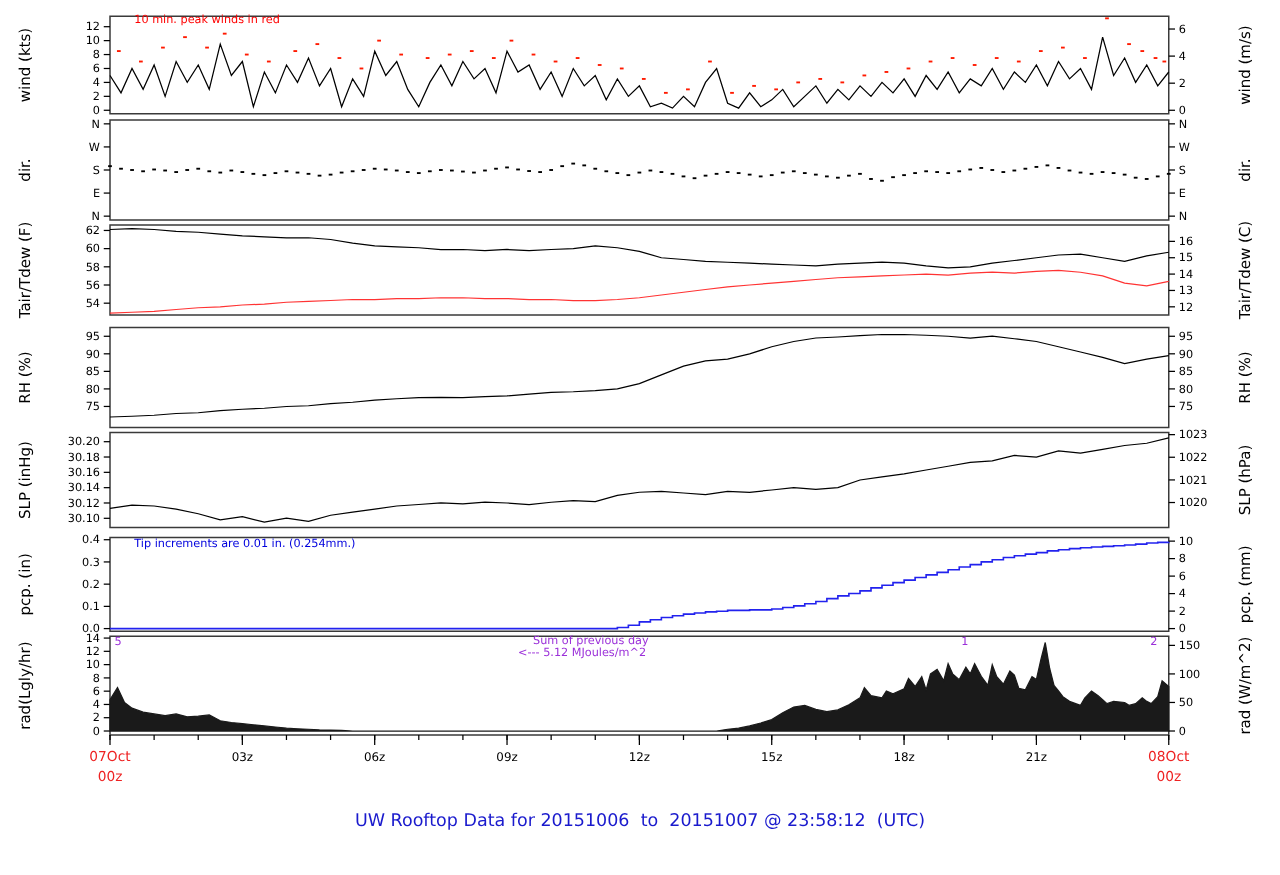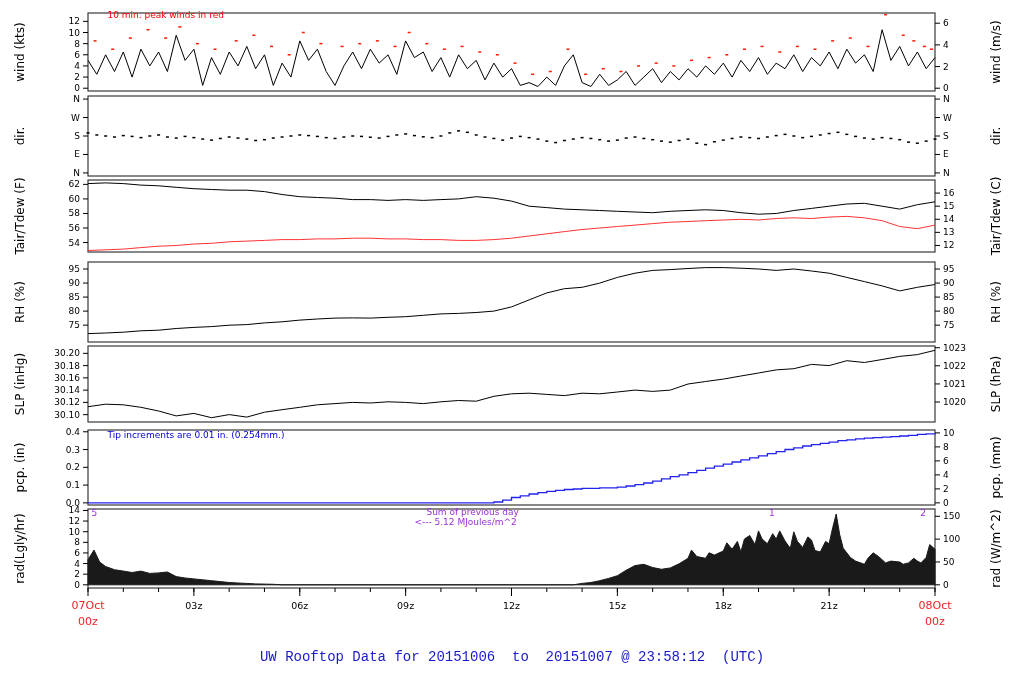--- a/index.html
+++ b/index.html
@@ -1,20 +1,20 @@
 <!DOCTYPE html>
 <html><head>
 <meta charset="utf-8">
 <style>
   html,body{margin:0;padding:0;background:#fff;}
   #screen{position:relative;width:1024px;height:700px;background:#ffffff;overflow:hidden;
           font-family:"DejaVu Sans",sans-serif;}
   #plot-svg{position:absolute;left:0;top:0;}
   #chart-title{position:absolute;left:0;top:649px;width:1024px;text-align:center;
-               font-size:14px;white-space:pre;font-family:Liberation Mono, monospace;}
+               font-size:14px;white-space:pre;}
 </style>
 </head>
 <body>
 
 <div id="screen">
   <svg id="plot-svg" width="1024" height="700" viewBox="0 0 1024 700">
       <rect x="88" y="13" width="847" height="78" fill="none" stroke="#3a3a3a" stroke-width="1.2"></rect>
       <line x1="83" y1="88.21428571428571" x2="88" y2="88.21428571428571" stroke="#000"></line>
       <text x="80" y="91.21428571428571" font-size="9" fill="#000" text-anchor="end" font-family="&quot;DejaVu Sans&quot;, sans-serif">0</text>
       <line x1="83" y1="77.07142857142857" x2="88" y2="77.07142857142857" stroke="#000"></line>

